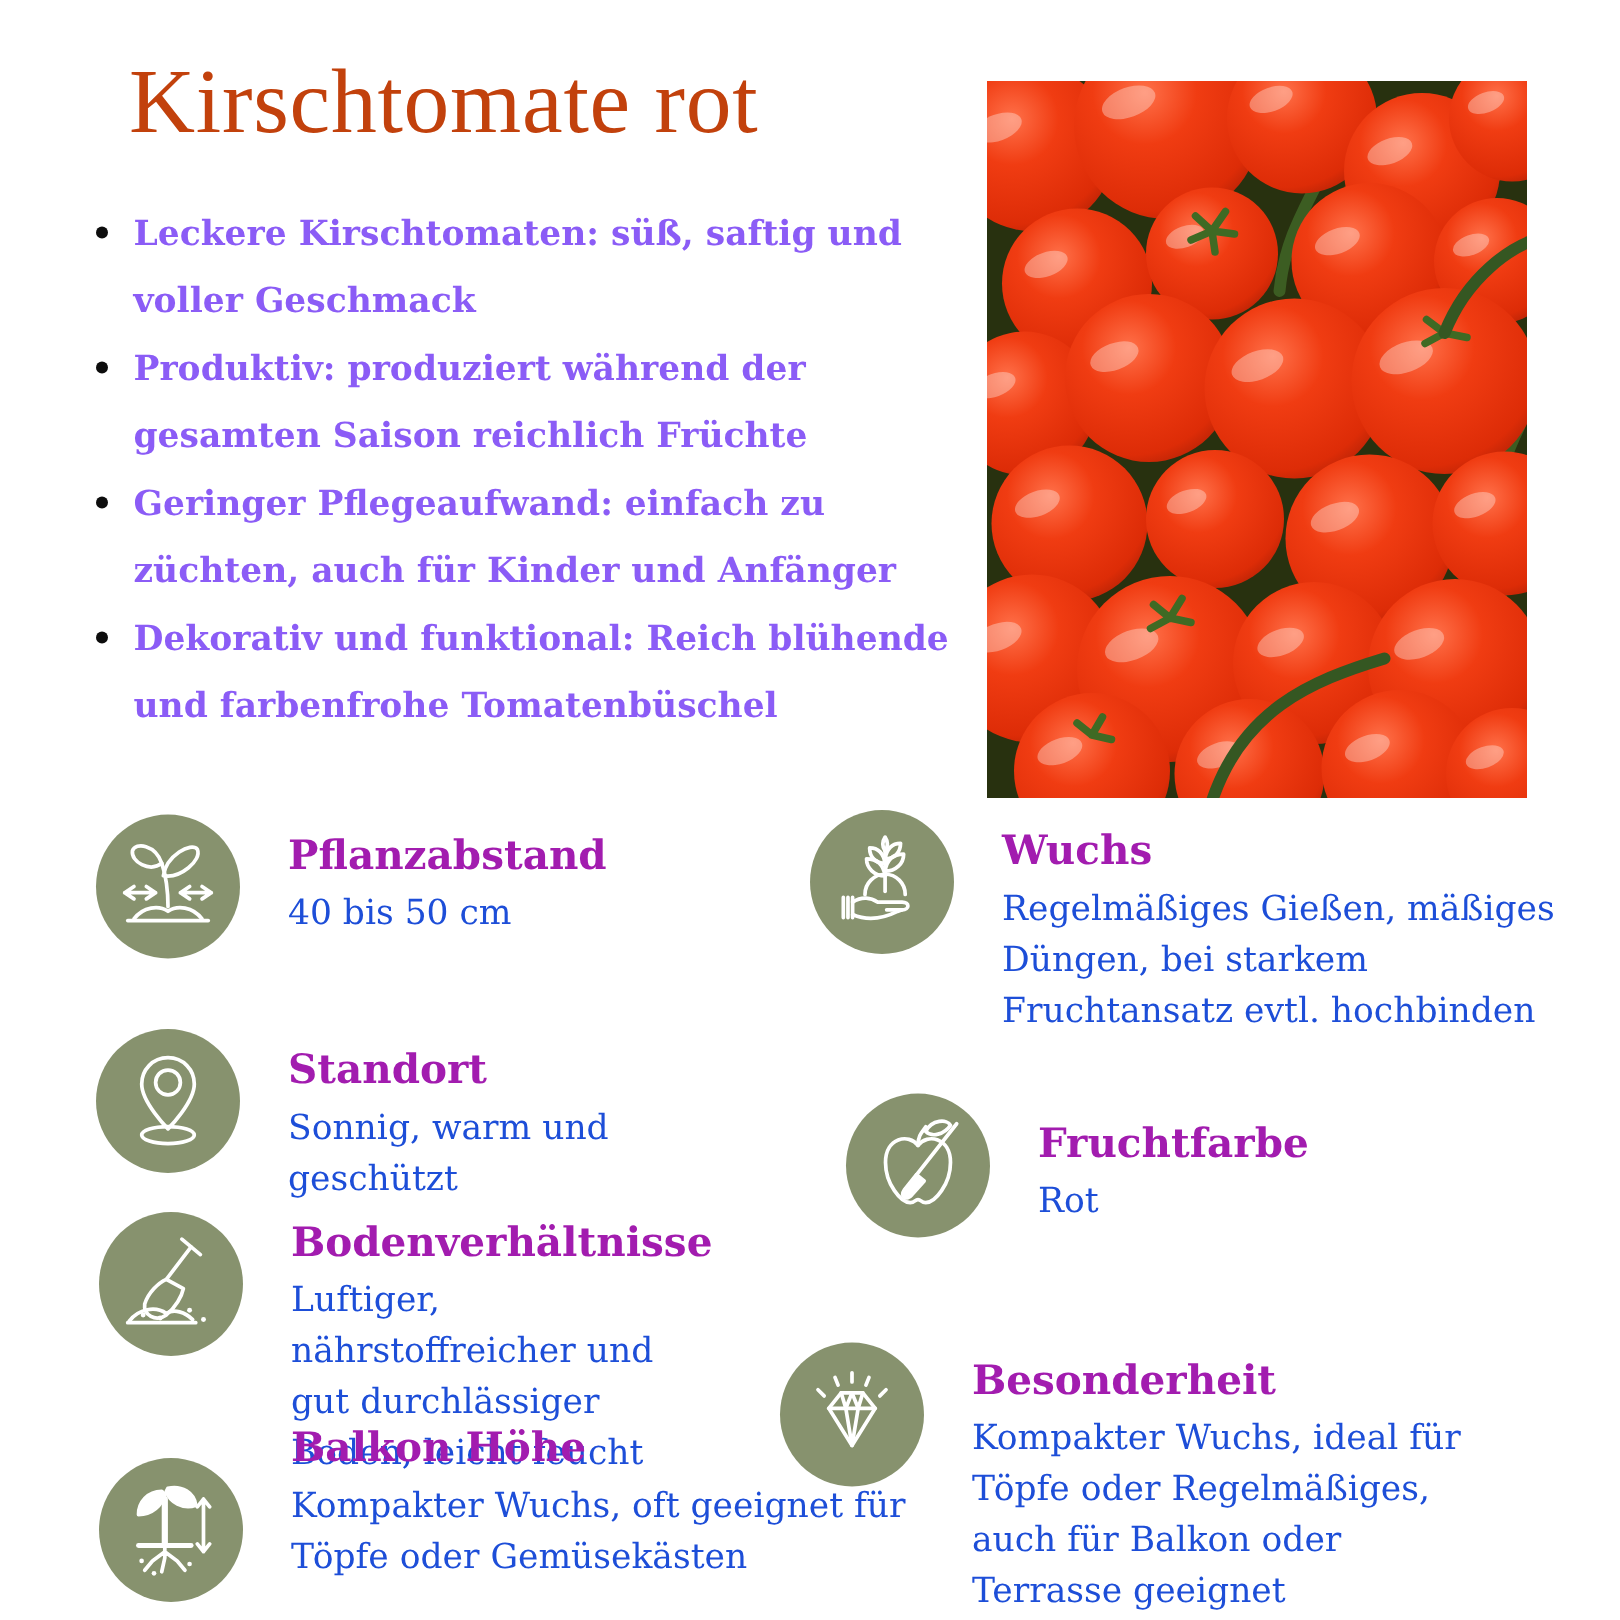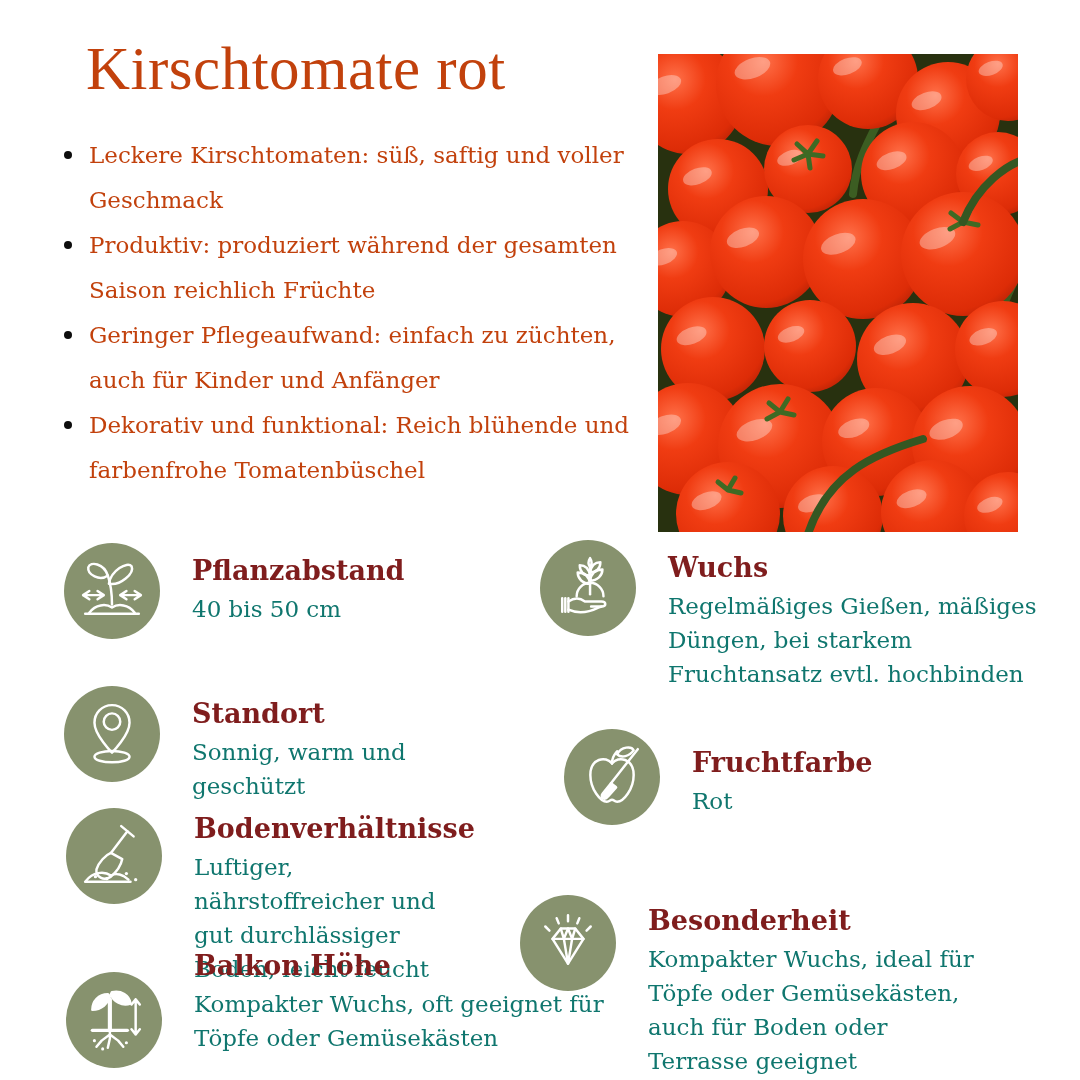--- a/index.html
+++ b/index.html
@@ -13,42 +13,42 @@
     font-family:"DejaVu Serif", serif;
   }
   .title{
     position:absolute;left:86px;top:34px;margin:0;
     font-family:"Liberation Serif", serif;
     font-weight:500;font-size:61px;letter-spacing:.5px;color:#c2410c;
   }
   ul.bullets{
     position:absolute;left:62px;top:133px;width:588px;
     margin:0;padding:0;list-style:none;
-    font-weight:400;font-size:23px;line-height:45px;color:#c2410c;
+    font-weight:700;font-size:23px;line-height:45px;color:#8b5cf6;
   }
   ul.bullets li{position:relative;padding-left:27px;}
   ul.bullets li::before{
     content:"";position:absolute;left:2px;top:18px;width:8px;height:8px;
     border-radius:50%;background:#0d0d0d;
   }
   .photo{
     position:absolute;left:658px;top:54px;width:360px;height:478px;
     overflow:hidden;background:#222c12;
   }
   .photo svg{display:block;width:100%;height:100%;}
 
   .section{position:absolute;display:flex;gap:32px;align-items:flex-start;}
   .icon-circle{
     width:96px;height:96px;border-radius:50%;background:var(--green);
     flex:0 0 auto;display:flex;align-items:center;justify-content:center;
   }
   .icon-circle svg{width:66px;height:66px;stroke:#ffffff;fill:none;
     stroke-width:2.4;stroke-linecap:round;stroke-linejoin:round;}
-  .stext h3{margin:0 0 6px 0;font-size:27px;font-weight:700;color:#7f1d1d;}
-  .stext p{margin:0;font-size:23px;line-height:34px;font-weight:400;color:#0f766e;}
+  .stext h3{margin:0 0 6px 0;font-size:27px;font-weight:700;color:#a21caf;}
+  .stext p{margin:0;font-size:23px;line-height:34px;font-weight:400;color:#1d4ed8;}
 
   #sec-pflanzabstand{left:64px;top:543px;}  #sec-pflanzabstand .stext{padding-top:12px;}
   #sec-pflege{left:540px;top:540px;}        #sec-pflege .stext{padding-top:12px;width:372px;}
   #sec-standort{left:64px;top:686px;}       #sec-standort .stext{padding-top:12px;width:230px;}
   #sec-fruchtfarbe{left:564px;top:729px;}   #sec-fruchtfarbe .stext{padding-top:18px;width:300px;}
   #sec-boden{left:66px;top:808px;}          #sec-boden .stext{padding-top:5px;width:276px;}
   #sec-besonderheit{left:520px;top:895px;}  #sec-besonderheit .stext{padding-top:10px;width:345px;}
   #sec-reife{left:66px;top:972px;}          #sec-reife .stext{margin-top:-22px;width:440px;}
 </style>
 </head>
@@ -235,21 +235,21 @@
   <div class="icon-circle">
     <svg viewBox="0 0 64 64">
       <path d="M17 28 L25 18 H39 L47 28 L32 52 Z"></path>
       <path d="M17 28 H47"></path>
       <path d="M25 18 L28 28 L32 52 M39 18 L36 28 L32 52 M32 18 L28 28 M32 18 L36 28"></path>
       <path d="M10 16 L14 20 M21 8 L23 13 M32 5 V11 M43 8 L41 13 M54 16 L50 20"></path>
     </svg>
   </div>
   <div class="stext">
     <h3>Besonderheit</h3>
-    <p>Kompakter Wuchs, ideal für Töpfe oder Gemüsekästen, auch für Boden oder Terrasse geeignet</p>
+    <p>Kompakter Wuchs, ideal für Töpfe oder Regelmäßiges, auch für Balkon oder Terrasse geeignet</p>
   </div>
 </div>
 
 <div class="section" id="sec-reife">
   <div class="icon-circle">
     <svg viewBox="0 0 64 64">
       <path d="M26 7 C17 7 11 14 11 22 C20 22 26 16 28 9 Z" fill="#ffffff"></path>
       <path d="M30 5 C39 3 47 8 48 16 C40 19 31 14 29 7 Z" fill="#ffffff"></path>
       <path d="M28 12 C28 22 28 30 28 41" stroke-width="4"></path>
       <path d="M11 42 H45" stroke-width="3.2"></path>

